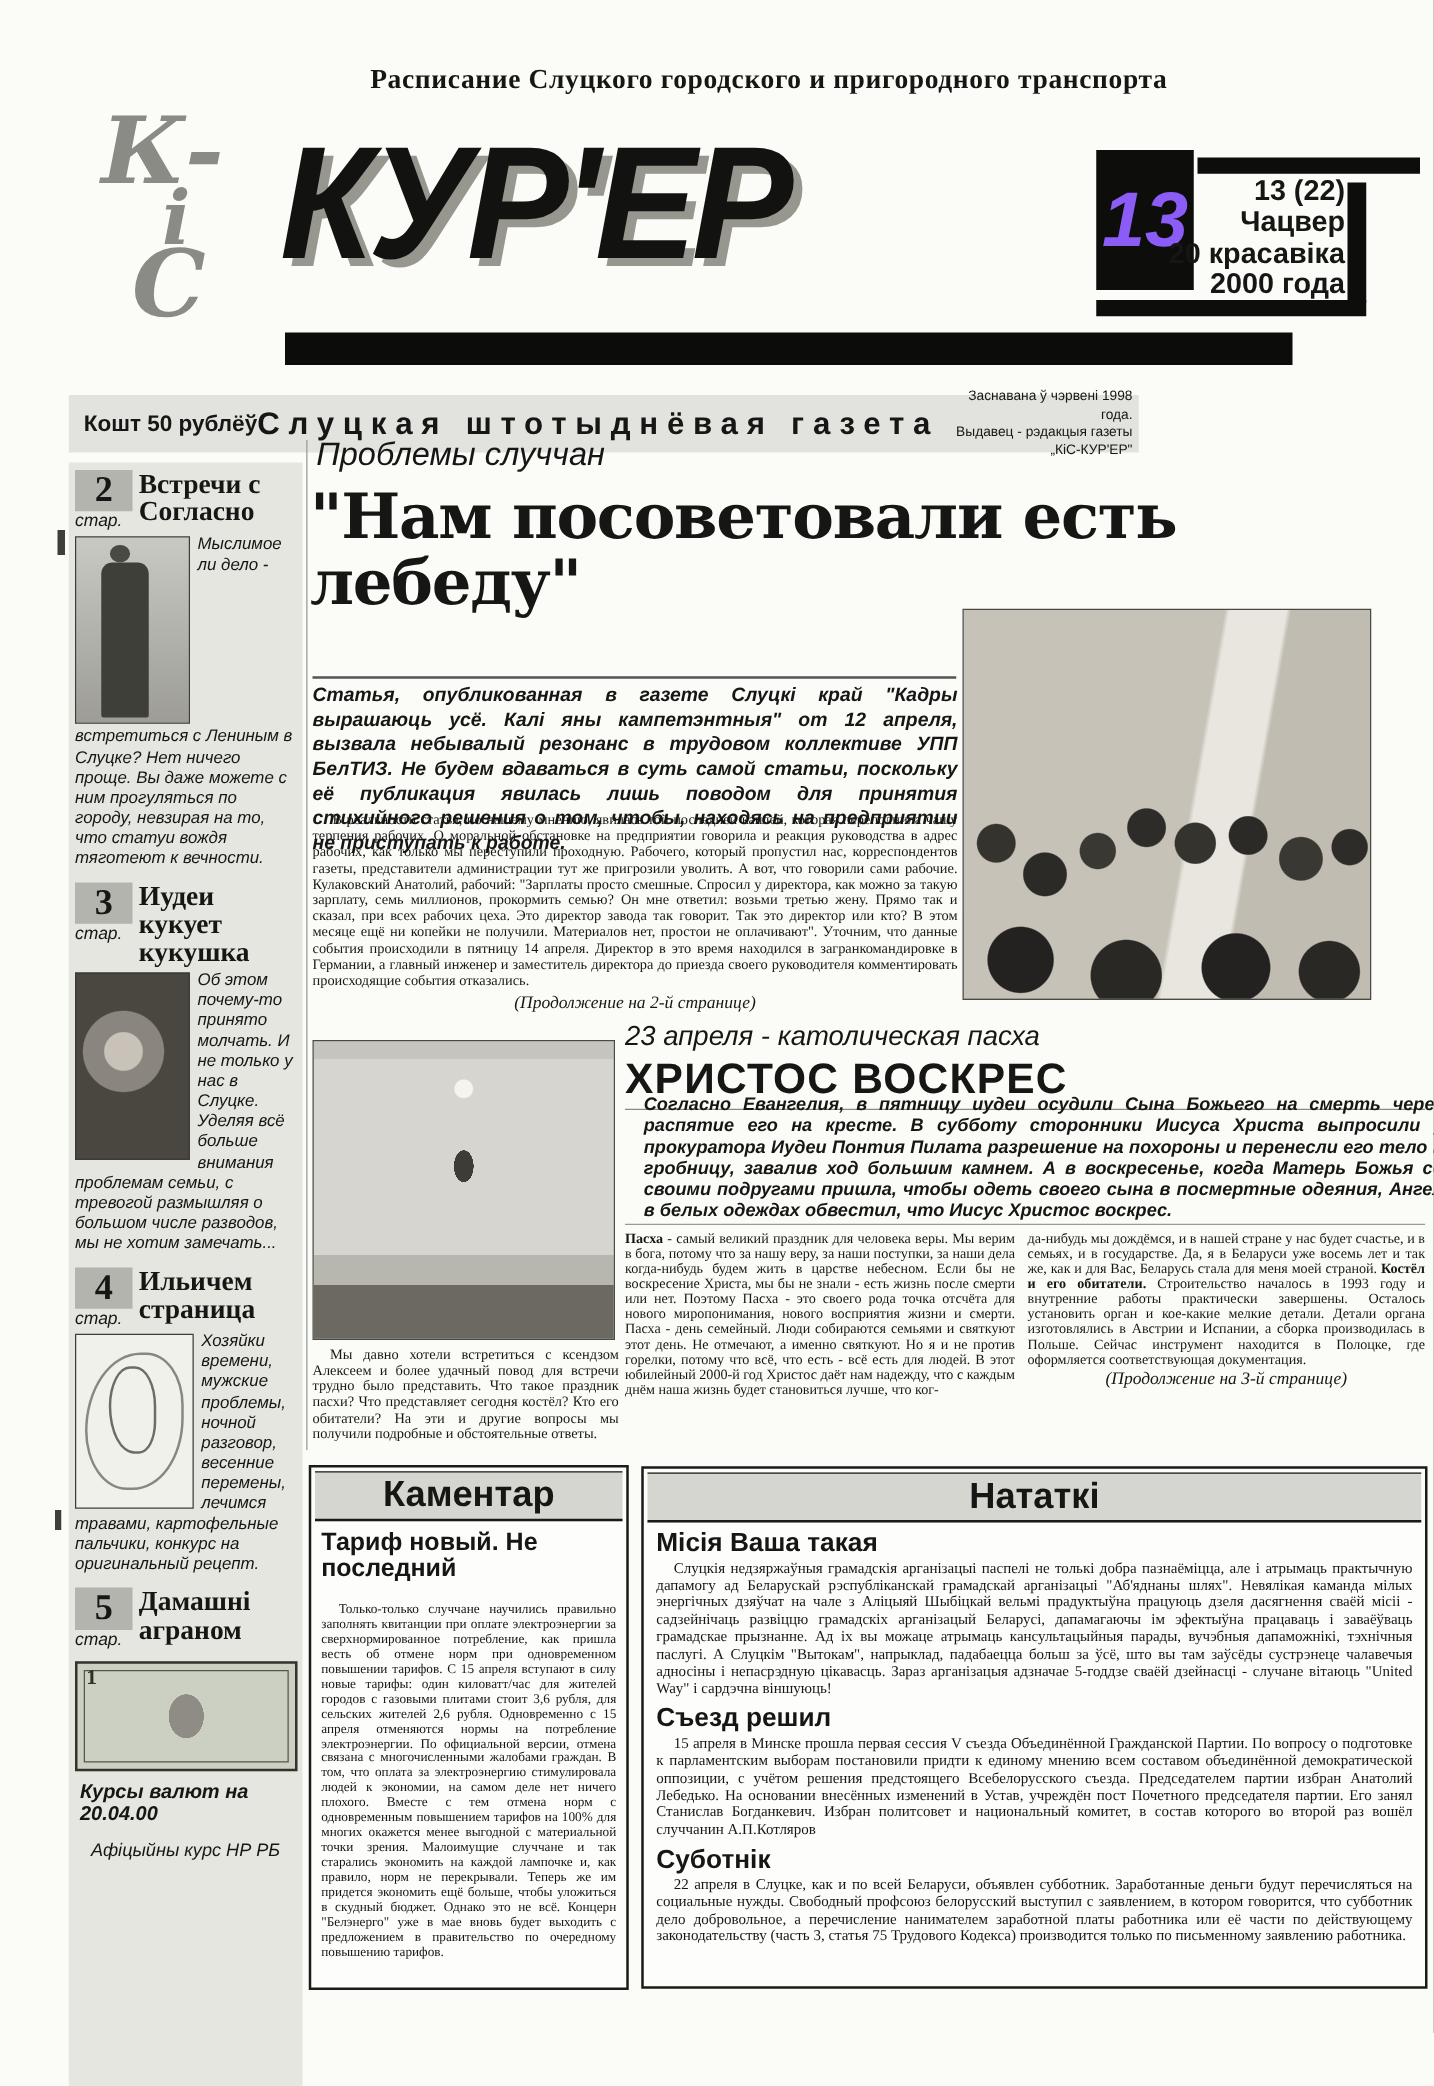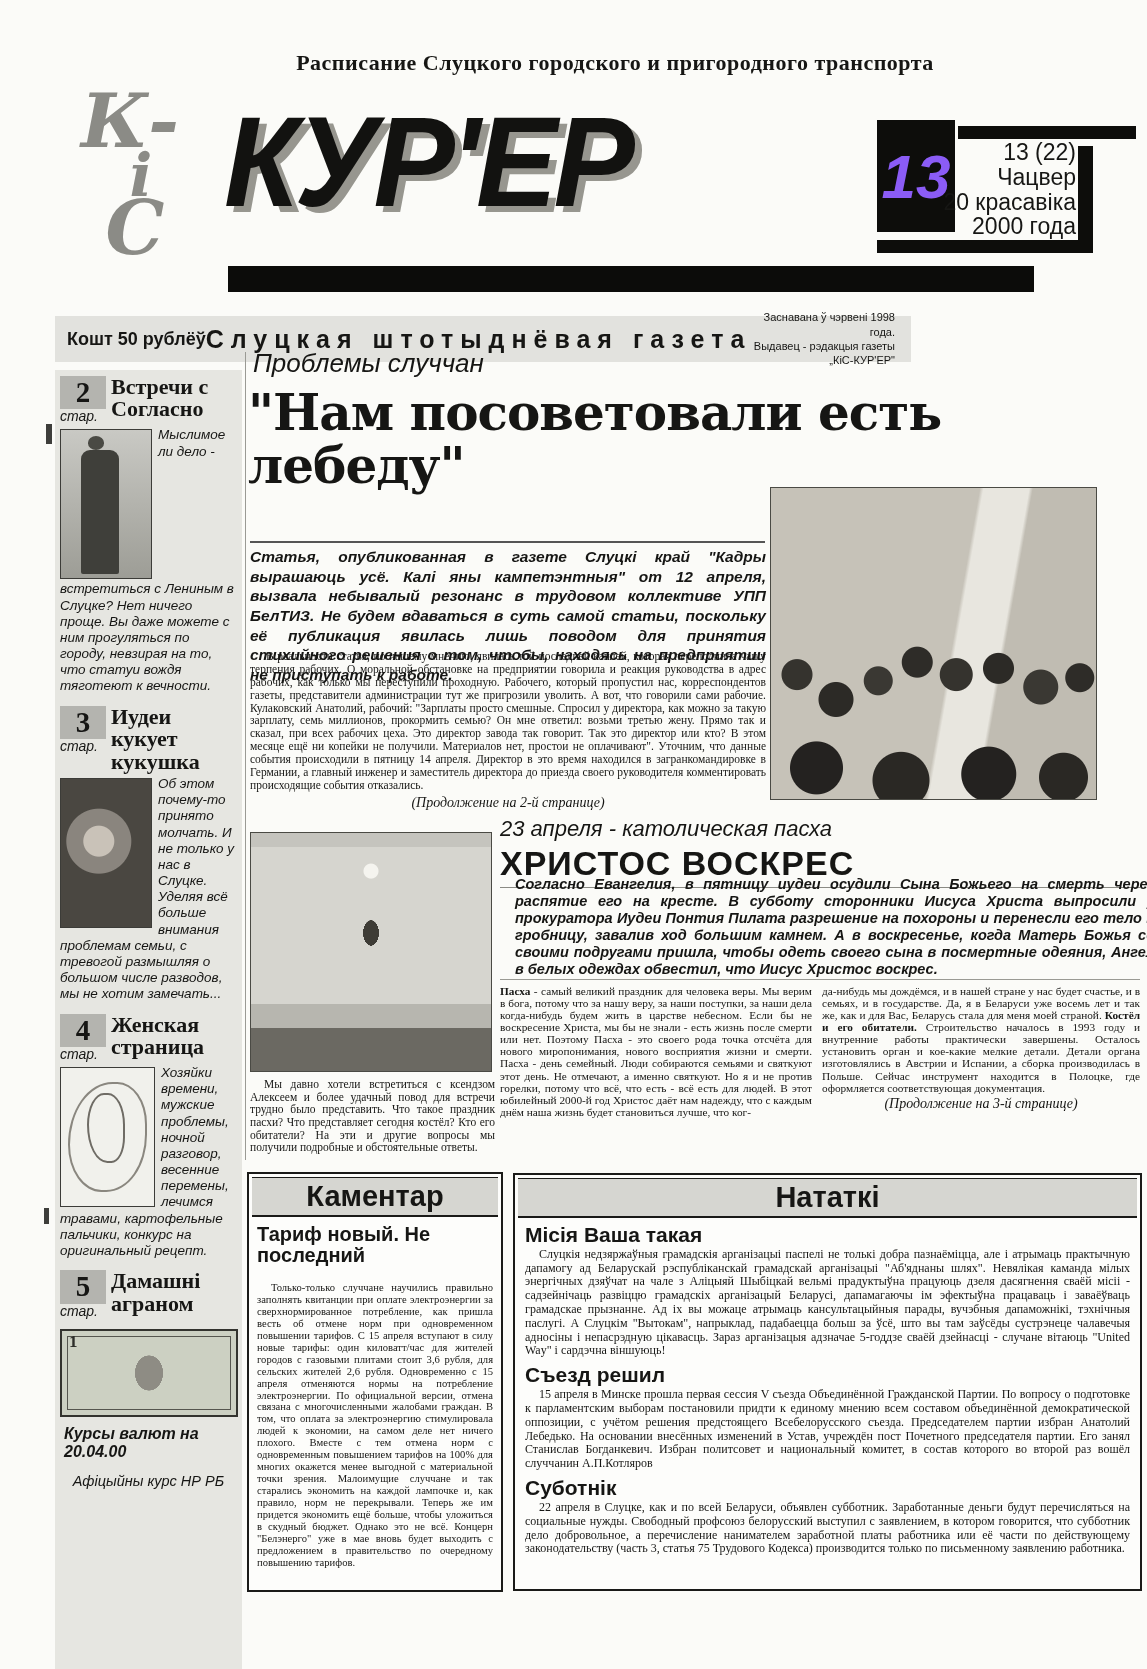--- a/index.html
+++ b/index.html
@@ -22,28 +22,28 @@
     font-size:122px;letter-spacing:-4px;line-height:1;color:#121210;
     text-shadow:7px 6px 0 #97968f; transform:scaleY(1.05);transform-origin:top left;}
   .issue-box{position:absolute;left:877px;top:120px;width:78px;height:112px;background:#0d0d0b;
     color:#8b5cf6;display:flex;align-items:center;justify-content:center;
     font-family:"Liberation Sans",sans-serif;font-style:italic;font-weight:800;font-size:62px;}
   .bar{position:absolute;background:#0d0d0b;}
   .bar-top{left:958px;top:126px;width:178px;height:13px;}
   .bar-right{left:1078px;top:146px;width:15px;height:96px;}
   .bar-bottom{left:877px;top:240px;width:216px;height:13px;}
   .issue-info{position:absolute;left:930px;top:140px;width:146px;text-align:right;
-    font-family:"Liberation Sans",sans-serif;font-weight:400;font-size:23px;line-height:1.08;}
+    font-family:"Liberation Sans",sans-serif;font-weight:700;font-size:23px;line-height:1.08;}
   .title-rule{position:absolute;left:228px;top:266px;width:806px;height:26px;background:#0c0c0a;}
   
   .strip{position:absolute;left:55px;top:316px;width:856px;height:46px;background:#e2e2de;
     display:flex;align-items:center;font-family:"Liberation Sans",sans-serif;}
   .strip .price{font-weight:700;font-size:18px;padding-left:12px;white-space:nowrap;}
   .strip .subtitle{flex:1;text-align:center;font-weight:700;font-size:25px;letter-spacing:7px;white-space:nowrap;}
-  .strip .founded{width:255px;text-align:right;font-size:11px;line-height:1.3;padding-right:16px;}
+  .strip .founded{width:255px;text-align:right;font-size:11px;line-height:1.3;padding-right:5px;}
   
   .sidebar{position:absolute;left:55px;top:370px;width:187px;height:1299px;background:#e6e6e1;padding:2px 5px;}
   .si-item{overflow:hidden;margin-bottom:7px;}
   .si-head{display:flex;gap:5px;margin-top:4px;}
   .si-badgecol{width:46px;flex:none;}
   .si-num{background:#b4b4af;font-family:"Liberation Serif",serif;font-weight:700;font-size:29px;
     text-align:center;line-height:1.15;}
   .si-star{font-family:"Liberation Sans",sans-serif;font-style:italic;font-size:14px;margin-top:-1px;}
   .si-title{font-family:"Liberation Serif",serif;font-weight:700;font-size:22px;line-height:1.02;}
   .si-body{margin-top:3px;font-family:"Liberation Sans",sans-serif;font-style:italic;
@@ -209,21 +209,21 @@
         <span>Об этом почему-то принято молчать. И не только у нас в Слуцке. Уделяя всё больше внимания проблемам семьи, с тревогой размышляя о большом числе разводов, мы не хотим замечать...</span>
       </div>
     </div>
 
     <div class="si-item">
       <div class="si-head">
         <div class="si-badgecol">
           <div class="si-num">4</div>
           <div class="si-star">стар.</div>
         </div>
-        <div class="si-title">Женская страница</div>
+        <div class="si-title">Ильичем страница</div>
       </div>
       <div class="si-body">
         <div class="si-photo ph ph-sketch"></div>
         <span>Хозяйки времени, мужские проблемы, ночной разговор, весенние перемены, лечимся травами, картофельные пальчики, конкурс на оригинальный рецепт.</span>
       </div>
     </div>
 
     <div class="si-item">
       <div class="si-head">
         <div class="si-badgecol">

